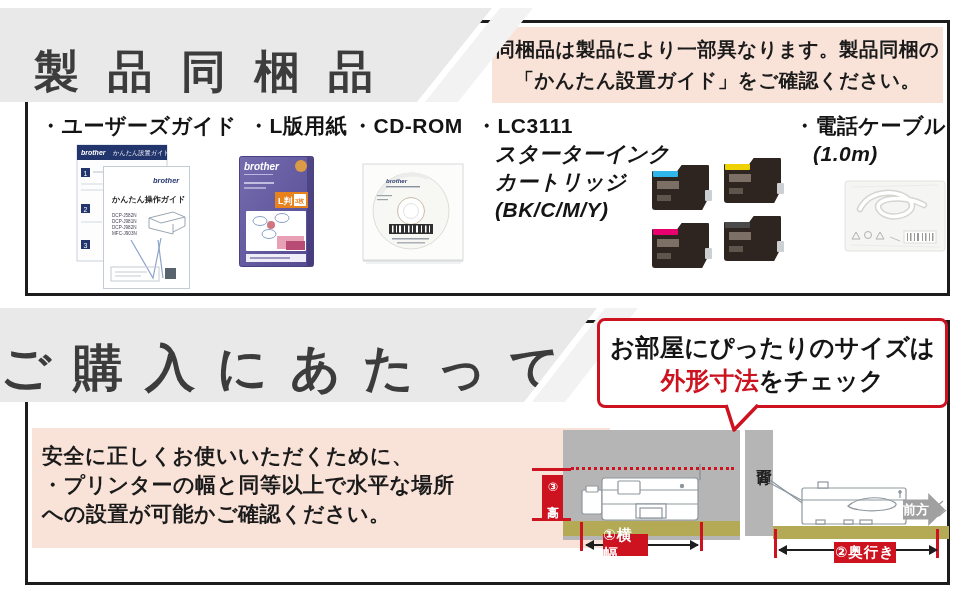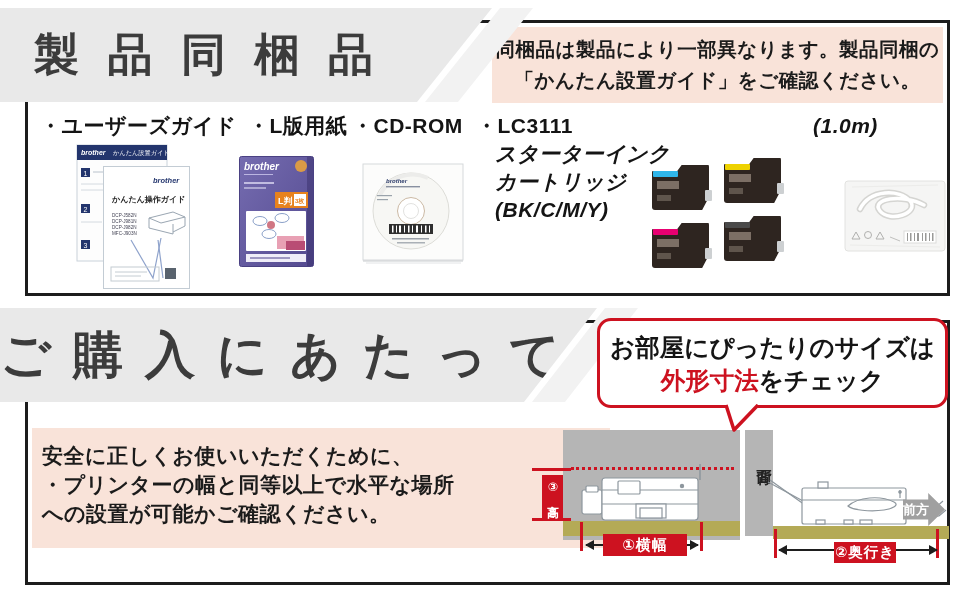--- a/index.html
+++ b/index.html
@@ -2,21 +2,21 @@
 <html><head>
 <meta charset="utf-8">
 <style>
   html,body{margin:0;padding:0;background:#fff;}
   .stage{position:relative;width:970px;height:600px;background:#ffffff;overflow:hidden;
          font-family:"Liberation Sans","DejaVu Sans",sans-serif;color:#141414;}
   
   .card{position:absolute;background:#fff;border:3px solid #1c1c1c;box-sizing:border-box;z-index:1;}
   
   .hdr{position:absolute;left:0;z-index:4;}
-  .hdr .main{position:absolute;inset:0;background:#e9e9e9;display:flex;align-items:center;}
+  .hdr .main{position:absolute;inset:0;background:#e9e9e9;display:flex;align-items:flex-end;}
   .hdr .echo{position:absolute;inset:0;background:#f2f2f2;}
   .hdr .title{font-weight:700;color:#3c3c3c;white-space:pre;}
   #hdr1{top:8px;width:560px;height:94px;}
   #hdr1 .main{clip-path:polygon(0 0,492px 0,417px 100%,0 100%);}
   #hdr1 .echo{clip-path:polygon(500px 0,533px 0,458px 100%,425px 100%);}
   #hdr1 .title{font-size:45px;padding-left:34px;letter-spacing:8px;}
   #hdr2{top:308px;width:660px;height:94px;}
   #hdr2 .main{clip-path:polygon(0 0,597px 0,524px 100%,0 100%);}
   #hdr2 .echo{clip-path:polygon(605px 0,638px 0,565px 100%,532px 100%);}
   #hdr2 .title{font-size:50px;letter-spacing:4px;}
@@ -25,36 +25,36 @@
   #note1{left:492px;top:27px;width:451px;height:76px;text-align:center;
          font-size:19.5px;font-weight:600;line-height:31px;padding-top:7px;letter-spacing:.5px;}
   #note2{left:32px;top:428px;width:578px;height:120px;font-size:21px;font-weight:600;
          line-height:29px;padding:13px 10px 0 10px;letter-spacing:.5px;}
   
   .lbl{position:absolute;font-size:21px;font-weight:600;color:#141414;z-index:3;
        letter-spacing:.5px;line-height:28px;white-space:nowrap;}
   .lbl .ind{margin-left:19px;font-style:italic;}
   
   #bubble{position:absolute;left:597px;top:318px;width:351px;height:90px;background:#fff;
-          border:3.5px solid #cd1220;border-radius:14px;z-index:5;box-sizing:border-box;
+          border:3.5px solid #cd1220;border-radius:8px;z-index:5;box-sizing:border-box;
           text-align:center;padding-top:10px;}
   #bubble .l1,#bubble .l2{font-size:24.5px;font-weight:700;color:#151515;line-height:33px;}
   #bubble .red{color:#cd1220;}
   #tail{position:absolute;left:722px;top:404px;z-index:6;}
   
   .wall{position:absolute;background:#b5b5b5;z-index:2;}
   .floor{position:absolute;background:#b4aa56;z-index:3;}
   .redline{position:absolute;height:3px;background:#cd1220;z-index:4;}
   .reddotted{position:absolute;border-top:3.5px dotted #cd1220;z-index:4;}
   .redtick{position:absolute;width:3px;height:29px;background:#cd1220;z-index:4;}
   .rbadge{position:absolute;background:#cd1220;color:#fff;font-weight:700;display:flex;
           align-items:center;justify-content:center;z-index:5;letter-spacing:1px;}
   #badge-height{left:542px;top:475px;width:21px;height:44px;font-size:12px;
                 writing-mode:vertical-rl;text-orientation:upright;letter-spacing:2px;}
-  #badge-width{left:603px;top:534px;width:84px;height:22px;font-size:15px;text-align:center;}
+  #badge-width{left:603px;top:534px;width:45px;height:22px;font-size:15px;}
   #badge-depth{left:834px;top:542px;width:62px;height:21px;font-size:14.5px;}
   #backbar-label{position:absolute;left:745px;top:458px;width:28px;text-align:center;z-index:3;
                  writing-mode:vertical-rl;text-orientation:upright;font-size:15px;font-weight:600;color:#222;}
   .harrow{position:absolute;height:2px;background:#1e1e1e;z-index:4;}
   .harrow:before,.harrow:after{content:"";position:absolute;top:-4px;width:0;height:0;
           border-top:5px solid transparent;border-bottom:5px solid transparent;}
   .harrow:before{left:-1px;border-right:9px solid #1e1e1e;}
   .harrow:after{right:-1px;border-left:9px solid #1e1e1e;}
   #farrow{position:absolute;left:903px;top:493px;width:42px;height:33px;background:#a0a0a0;z-index:4;
           clip-path:polygon(0 20%,60% 20%,60% 0,100% 50%,60% 100%,60% 80%,0 80%);}
@@ -94,20 +94,21 @@
   <div class="lbl" style="left:40px;top:112px;">・ユーザーズガイド</div>
   <div class="lbl" style="left:352px;top:112px;">・CD-ROM</div>
   <div class="lbl" style="left:248px;top:112px;">・L版用紙</div>
   <div class="lbl" style="left:476px;top:112px;">
     <div>・LC3111</div>
     <div class="ind">スターターインク</div>
     <div class="ind">カートリッジ</div>
     <div class="ind">(BK/C/M/Y)</div>
   </div>
   <div class="lbl" style="left:794px;top:112px;">
+    <div>・電話ケーブル</div>
     <div class="ind">(1.0m)</div>
   </div>
 
   <svg class="imgsvg" style="left:76px;top:144px;" width="92" height="118" viewBox="0 0 92 118">
     <rect x="1" y="1" width="90" height="116" fill="#fdfdfd" stroke="#c9d2da"></rect>
     <rect x="1" y="1" width="90" height="15" fill="#23356d"></rect>
     <text x="5" y="11" font-size="7" font-weight="bold" font-style="italic" fill="#fff">brother</text>
     <text x="37" y="11" font-size="6.2" fill="#fff">かんたん設置ガイド</text>
     <rect x="5" y="24" width="9" height="9" fill="#23356d"></rect>
     <text x="7.5" y="31.5" font-size="7" fill="#fff">1</text>

